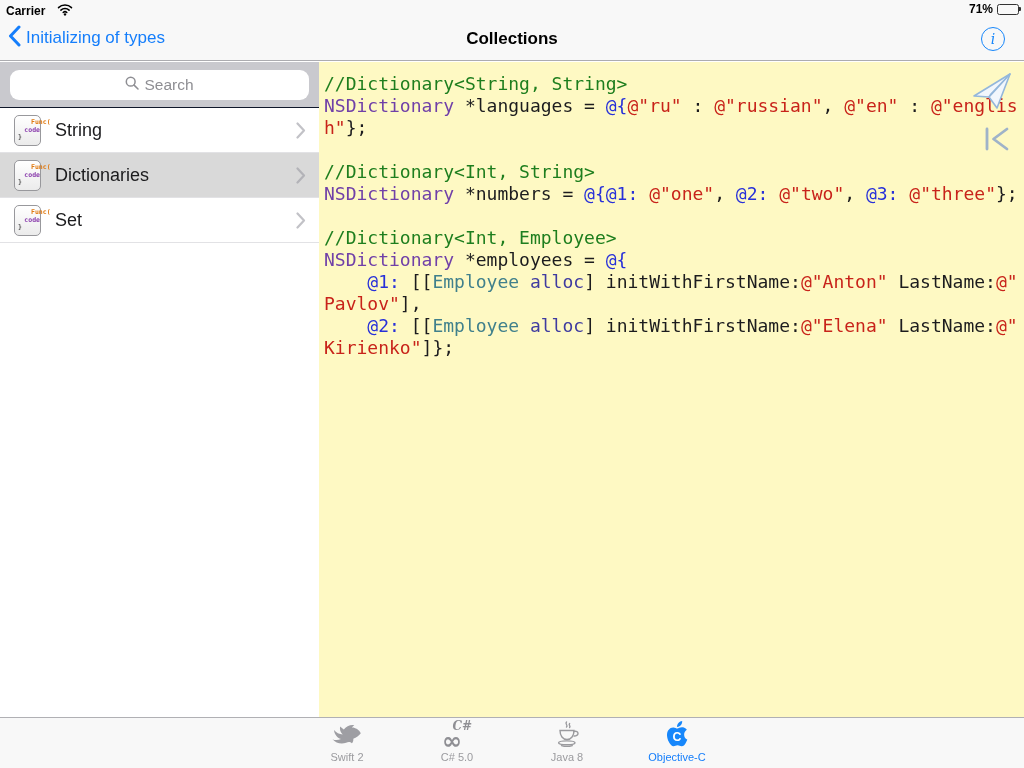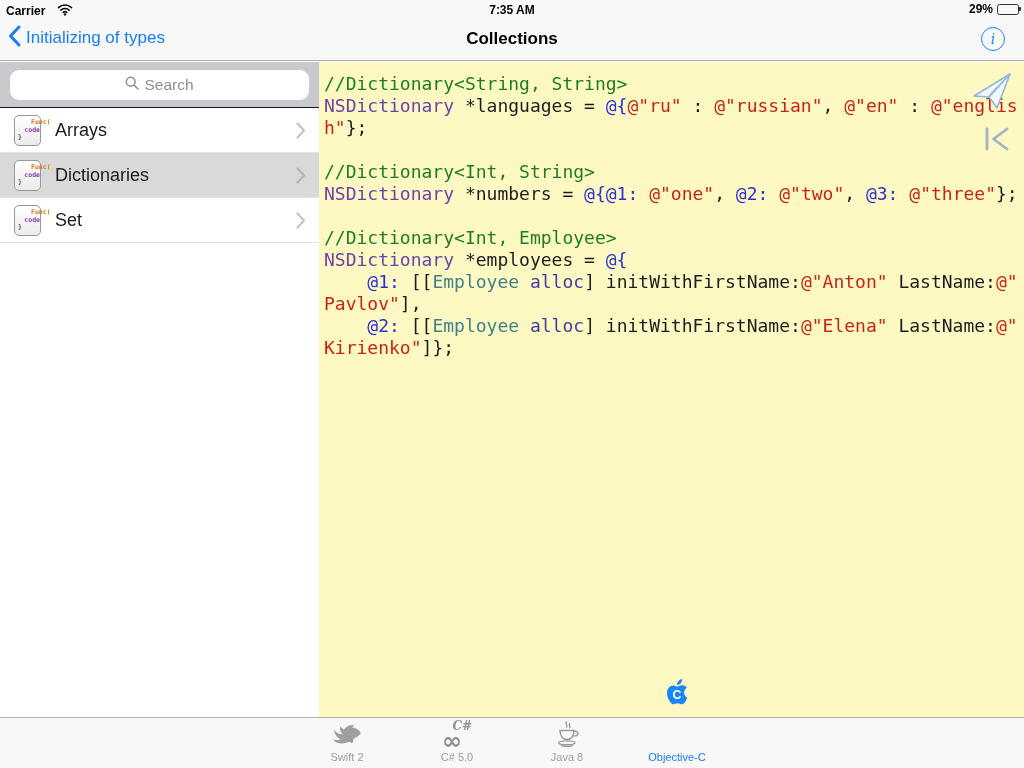--- a/index.html
+++ b/index.html
@@ -68,44 +68,43 @@
 
   
   .tab-bar { position:absolute; left:0; right:0; bottom:0; height:51px;
              background:#f8f8f8; border-top:1px solid #b0b0b4;
              display:flex; justify-content:center; z-index:5; }
   .tab { width:110px; display:flex; flex-direction:column; align-items:center;
          justify-content:flex-end; padding-bottom:5px; gap:3px; cursor:pointer; color:#94949a; }
   .tab .tab-icon { height:27px; display:flex; align-items:flex-end; justify-content:center; }
   .tab-label { font-size:11px; color:#9b9b9f; }
   .tab.selected { color:#1787fb; }
-  .tab.selected .tab-label { color:#157efb;margin-top:42px; }
+  .tab.selected .tab-label { color:#157efb; }
   .csharp-wrap { position:relative; width:34px; height:27px; font-family:"DejaVu Serif", serif; }
   .csharp-cs { position:absolute; right:2px; top:-2px; font-size:12px; font-style:italic; font-weight:bold; }
   .csharp-inf { position:absolute; left:2px; bottom:-7px; font-size:24px; font-weight:bold; font-family:"DejaVu Sans", sans-serif; }
 </style>
 <style>.c-comment{color:#1e7e1e;}.c-type{color:#7040a8;}.c-num{color:#2730d9;}.c-str{color:#c8231a;}.c-class{color:#40808c;}.c-method{color:#3f3ba0;}.c-plain{color:#1c1c1e;}</style></head>
 <body>
 
 <div class="header">
   <div class="status-bar">
     <div class="sb-left">
       <span class="sb-carrier">Carrier</span>
       <span>
         <svg width="16" height="13" viewBox="0 0 16 13" fill="none" stroke="#000" stroke-width="1.5" stroke-linecap="round">
           <path d="M1.5 4.6a9.2 9.2 0 0 1 13 0"></path>
           <path d="M3.9 7.1a5.8 5.8 0 0 1 8.2 0"></path>
           <path d="M6.2 9.5a2.6 2.6 0 0 1 3.6 0"></path>
           <circle cx="8" cy="11.4" r="1.2" fill="#000" stroke="none"></circle>
         </svg>
       </span>
     </div>
-    <div class="sb-time">7:35 AM</div>
     <div class="sb-right">
-      <span class="sb-batt-pct">29%</span>
+      <span class="sb-batt-pct">71%</span>
       <span class="battery"><span class="fill"></span><span class="tip"></span></span>
     </div>
   </div>
 
   <div class="nav-bar">
     <div class="back-btn">
       <span>
         <svg width="13" height="22" viewBox="0 0 13 22" fill="none" stroke="#157efb" stroke-width="3" stroke-linecap="round" stroke-linejoin="round">
           <path d="M11 2 L2.5 11 L11 20"></path>
         </svg>
@@ -131,21 +130,21 @@
       <span class="search-ph">Search</span>
     </div>
   </div>
 
   <div class="side-row">
     <span class="func-icon">
       <span class="l1">Func(</span>
         <span class="l2">code</span>
         <span class="l3">}</span>
     </span>
-    <span class="row-label">Arrays</span>
+    <span class="row-label">String</span>
     <span class="row-chev">
       <svg width="10" height="17" viewBox="0 0 10 17" fill="none" stroke="#c2c2c7" stroke-width="2.2" stroke-linecap="round" stroke-linejoin="round">
           <path d="M1.5 1.5 L8 8.5 L1.5 15.5"></path>
         </svg>
     </span>
   </div>
 
   <div class="side-row selected">
     <span class="func-icon">
       <span class="l1">Func(</span>

